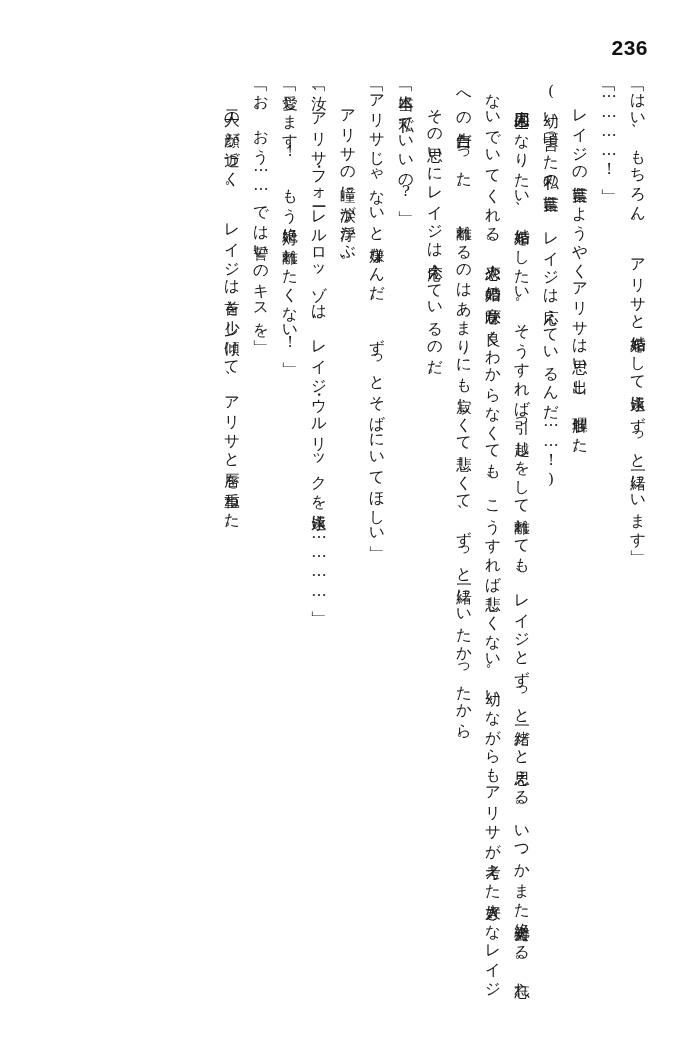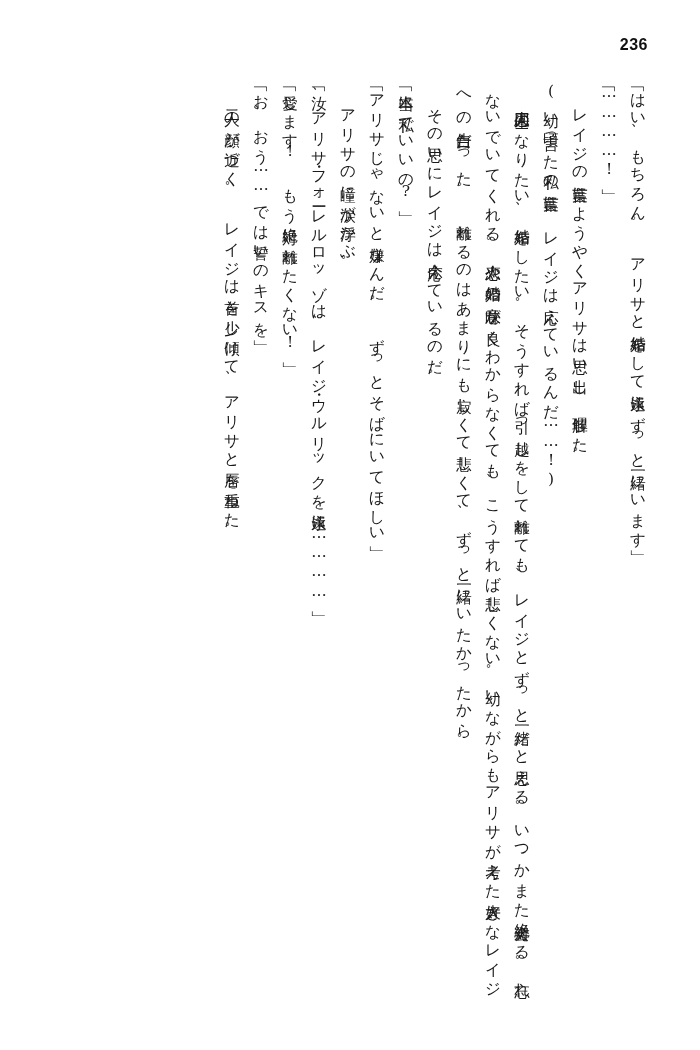--- a/index.html
+++ b/index.html
@@ -13,21 +13,21 @@
     height: 1050px;
     background: #ffffff;
     overflow: hidden;
     font-family: "Liberation Serif", "DejaVu Serif", serif;
     color: #1a1a1a;
   }
   .page-number {
     position: absolute;
     top: 36px;
     right: 52px;
-    font-size: 16px;
+    font-size: 21px;
     font-weight: bold;
     letter-spacing: 0.5px;
     font-family: "Liberation Sans", sans-serif;
     color: #111111;
   }
   .body-text {
     position: absolute;
     top: 82px;
     right: 48px;
     bottom: 60px;

